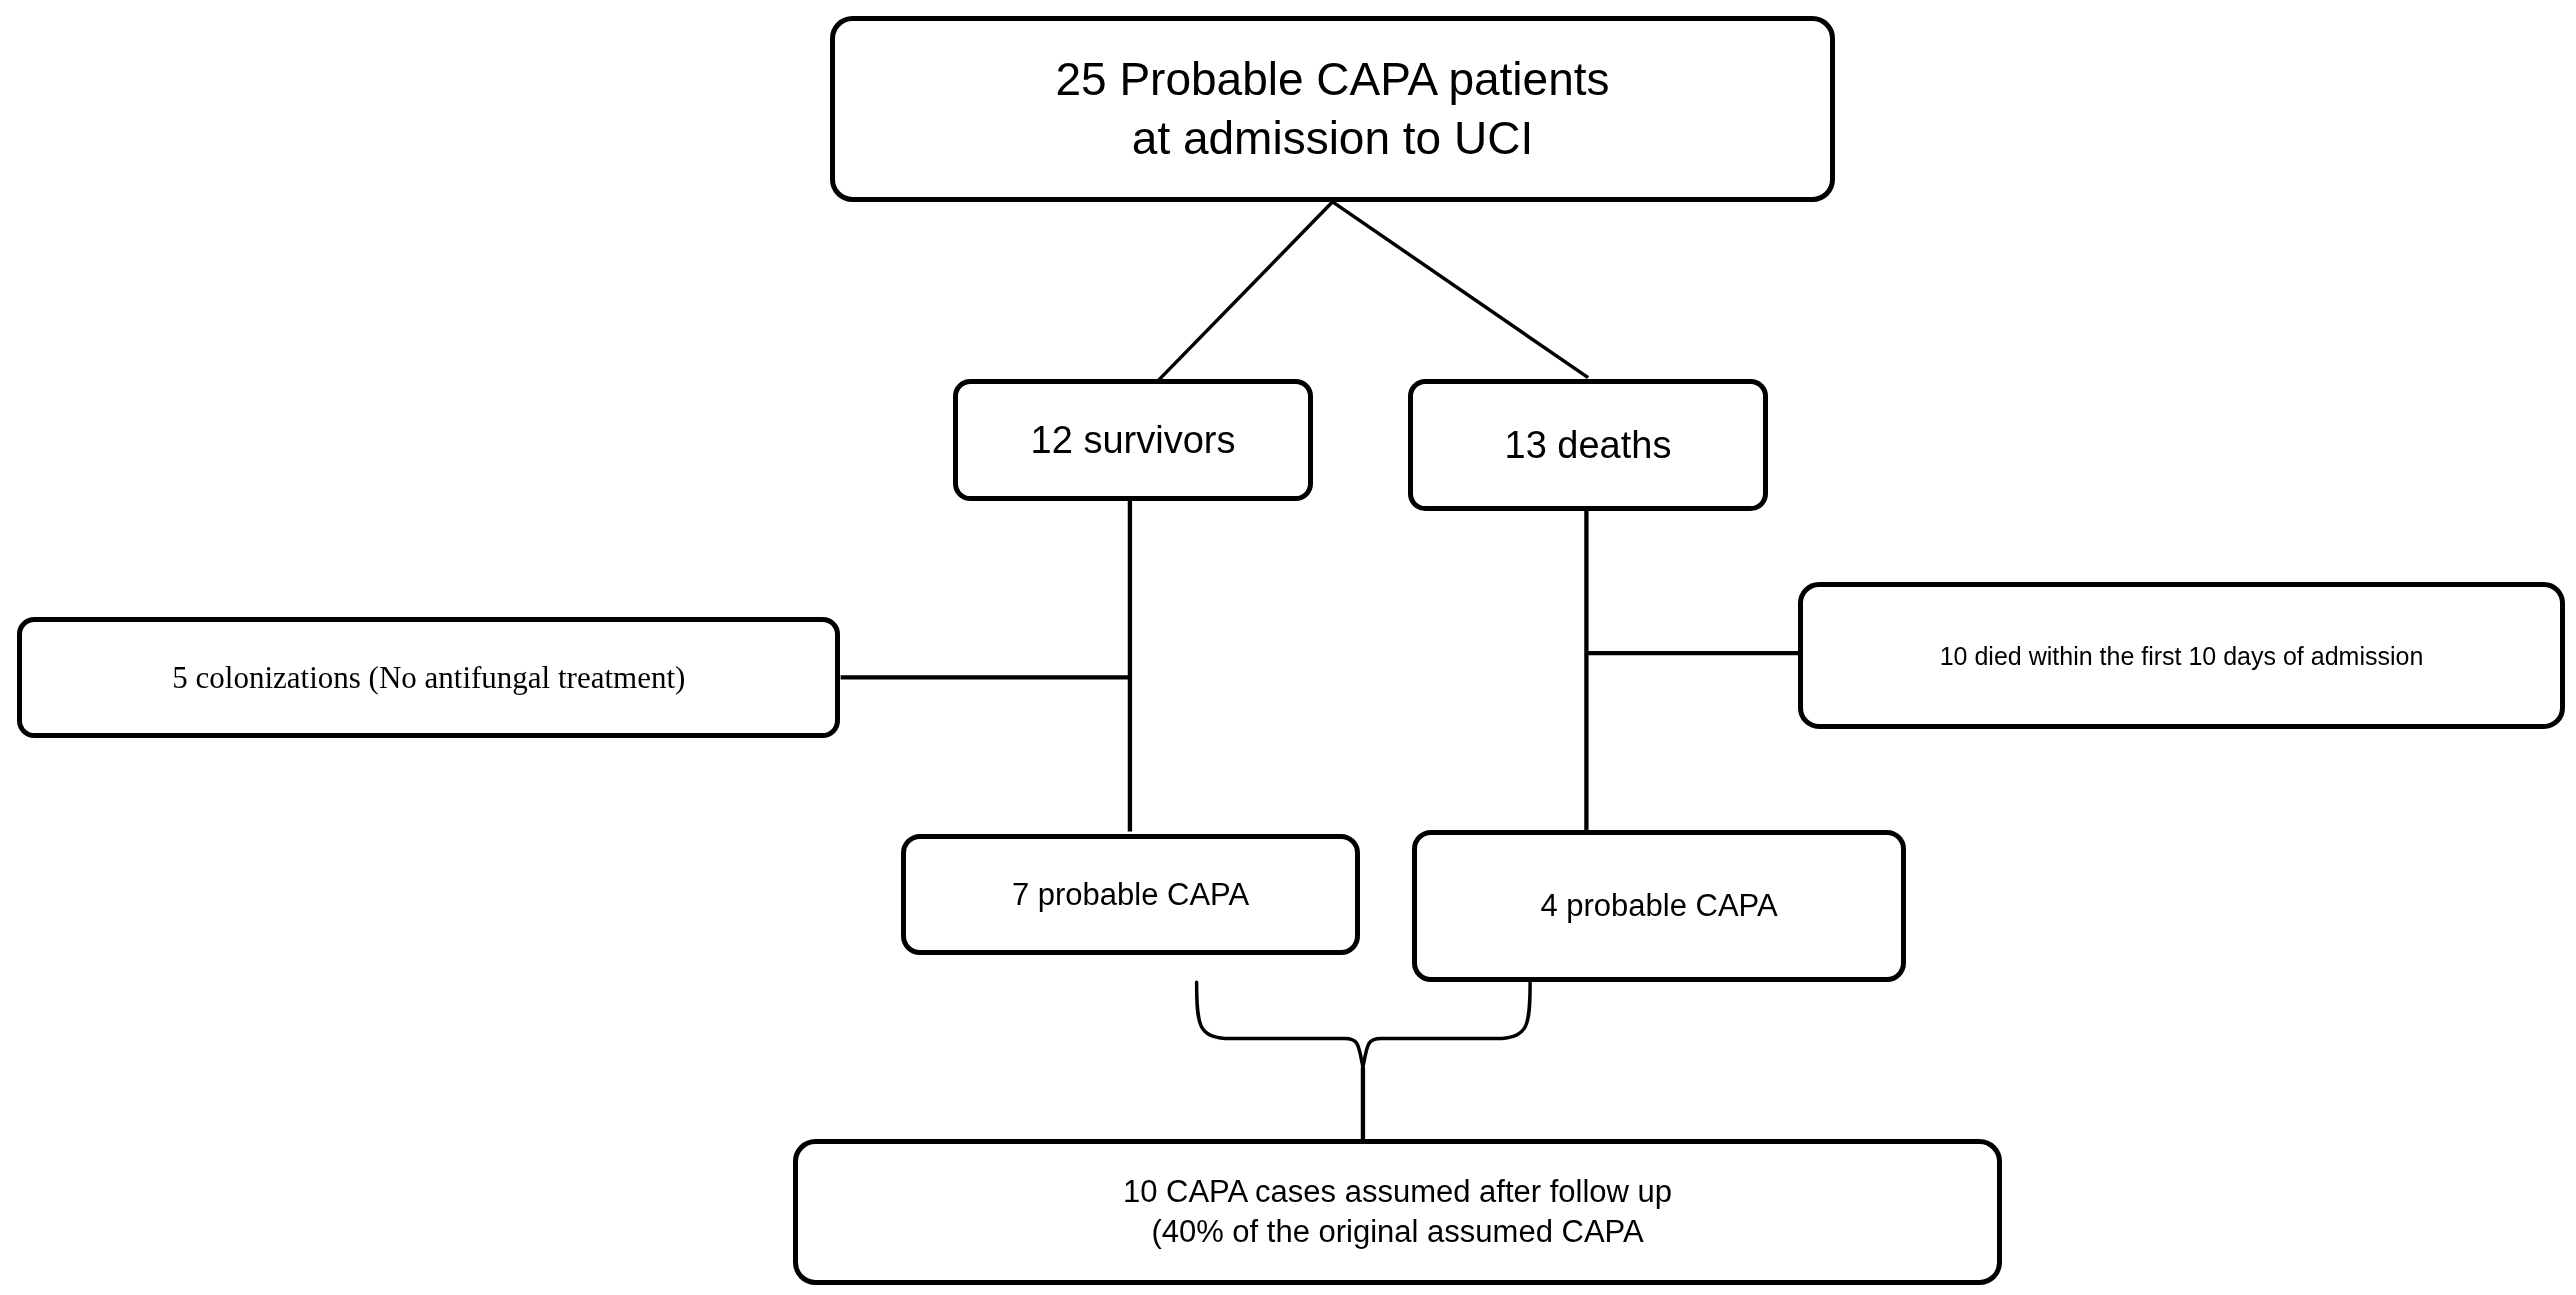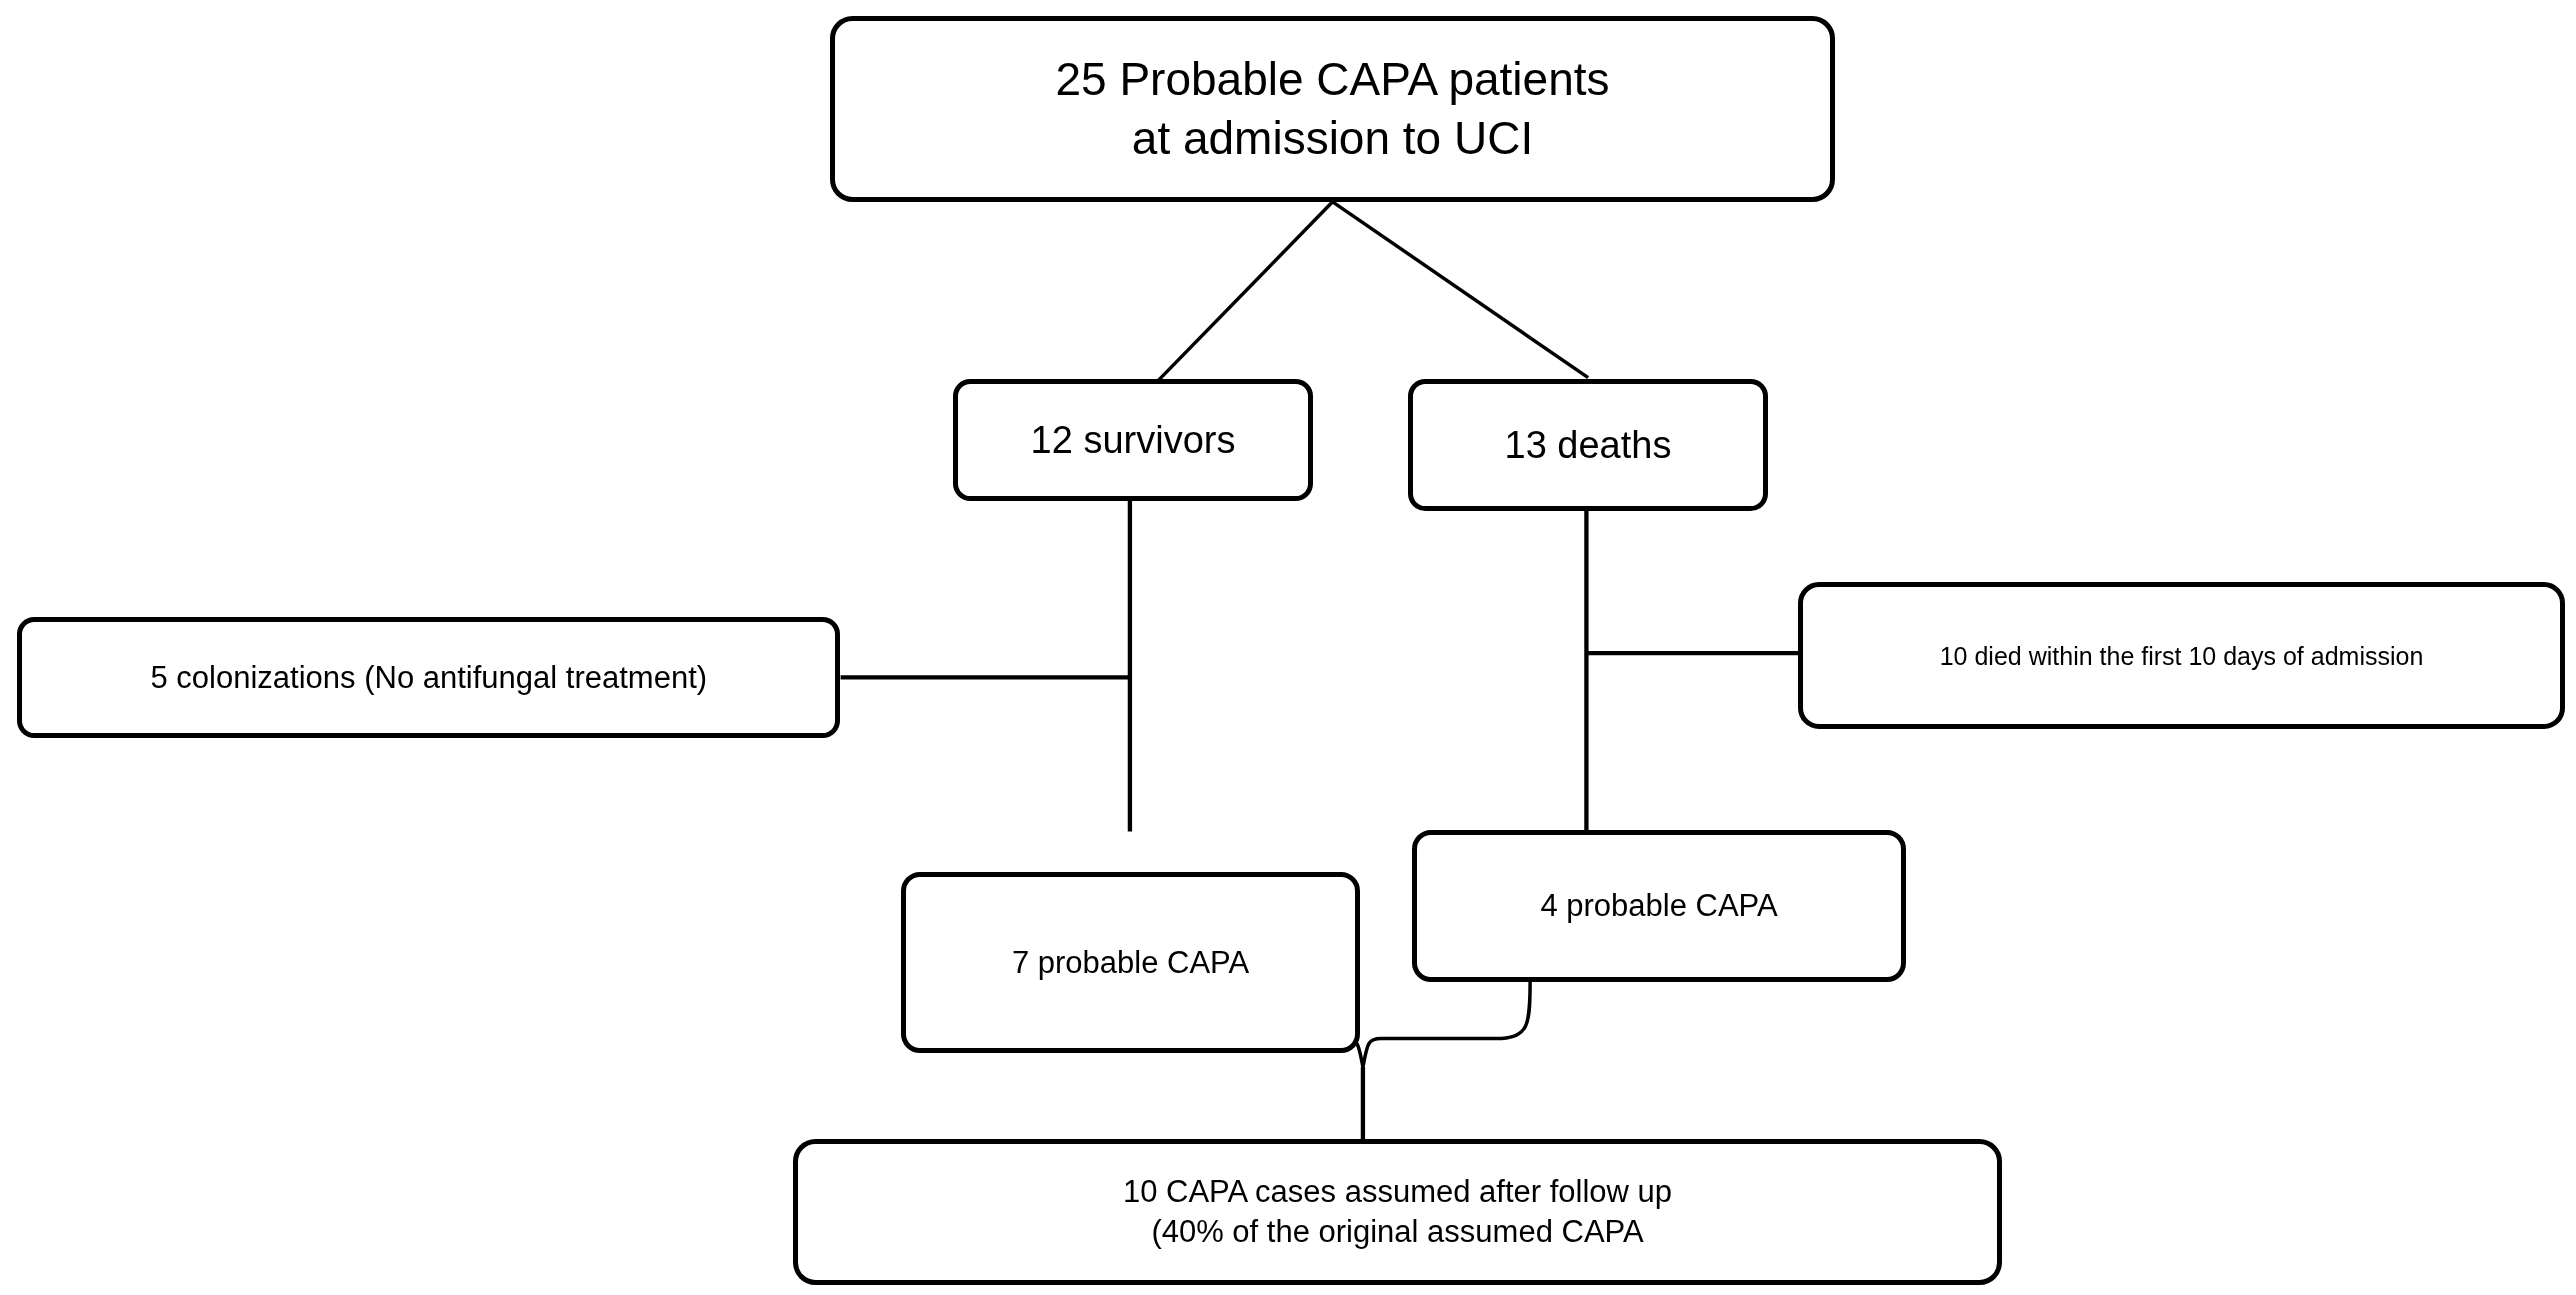--- a/index.html
+++ b/index.html
@@ -17,23 +17,23 @@
     justify-content:center;
     text-align:center;
     line-height:1.28;
     color:#000;
   }
   .node .lines{display:block;width:100%;padding:0 15.6px;box-sizing:border-box;}
   .node .ln{display:block;white-space:pre;}
   #node-root{left:830px;top:15.6px;width:1005px;height:186px;font-size:46px;border-radius:22.5px;}
   #node-survivors{left:953px;top:379px;width:360px;height:122px;font-size:38px;border-radius:17.3px;}
   #node-deaths{left:1408px;top:379px;width:360px;height:132px;font-size:38px;border-radius:17.3px;}
-  #node-colonizations{left:17.3px;top:617px;width:823px;height:121px;font-size:31px;border-radius:17.3px;}
+  #node-colonizations{left:17.3px;top:617px;width:823px;height:121px;font-size:31px;border-radius:17.3px;font-family:Liberation Serif, serif;}
   #node-died10{left:1798px;top:582px;width:767px;height:147px;font-size:25px;border-radius:21px;}
-  #node-capa7{left:901px;top:872px;width:459px;height:181px;font-size:31px;border-radius:19px;}
+  #node-capa7{left:901px;top:834px;width:459px;height:121px;font-size:31px;border-radius:19px;}
   #node-capa3{left:1412px;top:830px;width:494px;height:152px;font-size:31px;border-radius:19px;}
   #node-total{left:793px;top:1139px;width:1209px;height:146px;font-size:31px;border-radius:22.5px;}
 </style>
 </head>
 <body>
 
 <div id="stage">
 
   <svg class="fc-svg" viewBox="0 0 2973 1495" xmlns="http://www.w3.org/2000/svg">
 

